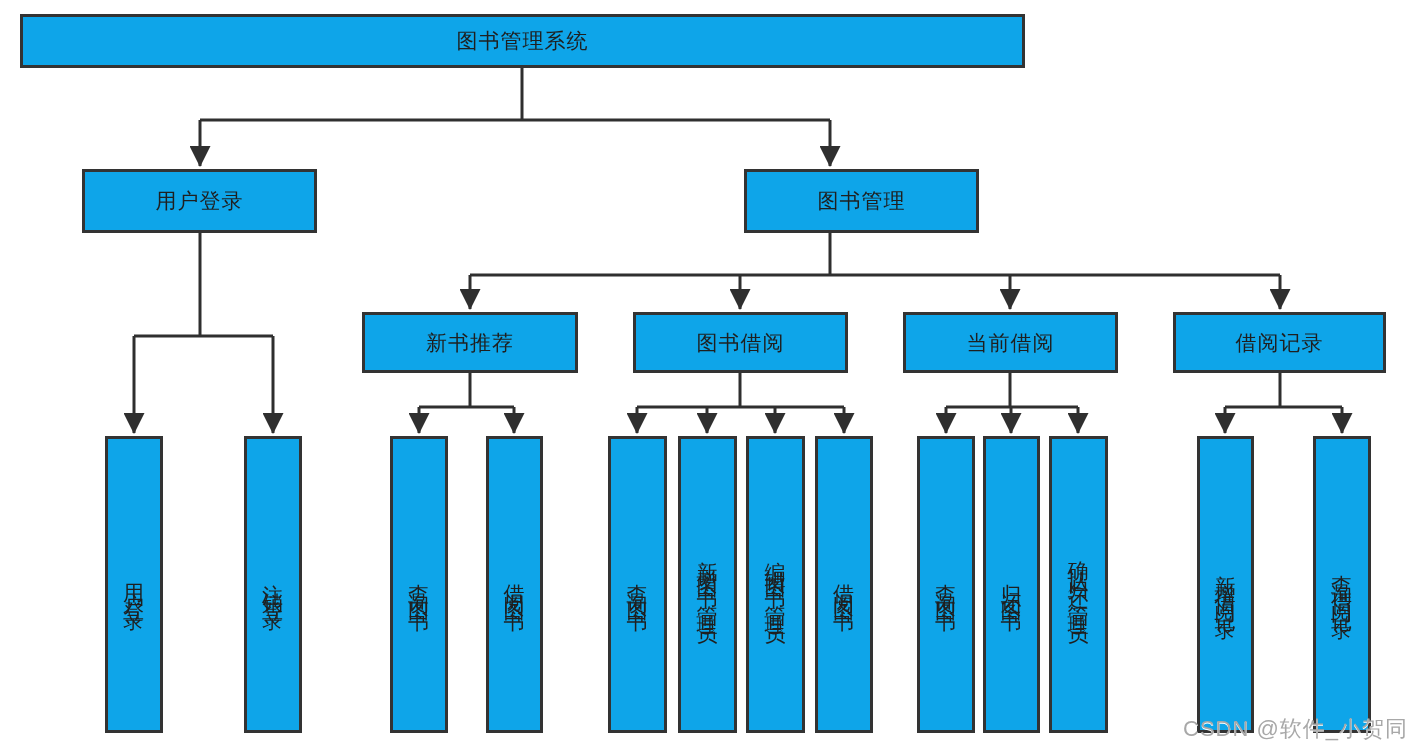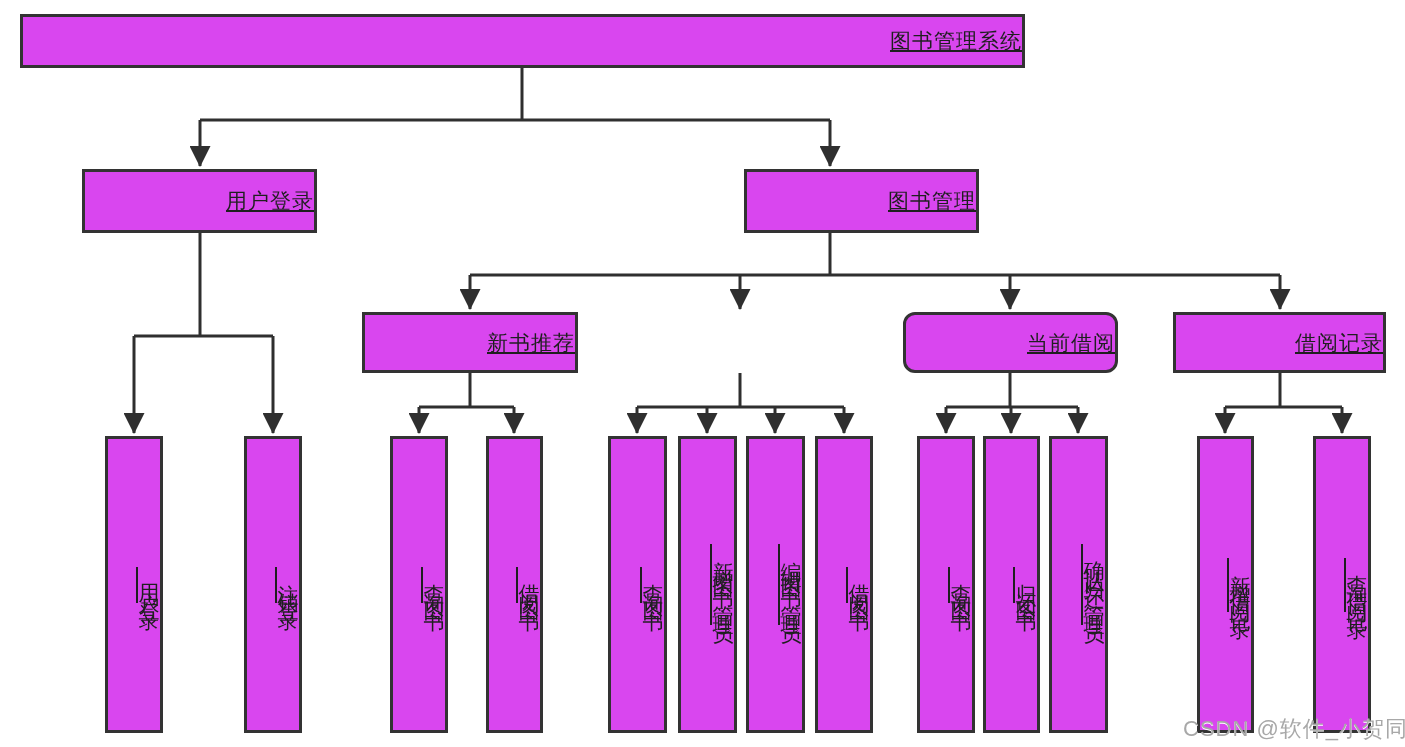--- a/index.html
+++ b/index.html
@@ -8,24 +8,23 @@
     width:1405px;height:747px;
     background:#ffffff;
     font-family:"Liberation Sans","DejaVu Sans",sans-serif;
     overflow:hidden;
   }
   svg.connectors{position:absolute;left:0;top:0;pointer-events:none;}
   .box{
     position:absolute;
     box-sizing:border-box;
     border:3px solid #333333;
-    background:#d946ef;
-    display:flex;align-items:center;justify-content:flex-end;
+    background:#0ea5e9;
+    display:flex;align-items:center;justify-content:center;
     color:#1f1f1f;
-    text-decoration:underline;
   }
   .hbox{font-size:21px;letter-spacing:1px;}
   .root{left:20px;top:14px;width:1005px;height:54px;}
   .lv2{top:169px;height:64px;}
   .lv3{top:312px;height:61px;}
   .vbox{top:436px;height:297px;}
   .vbox span{
     writing-mode:vertical-rl;
     text-orientation:mixed;
     font-size:21px;
@@ -119,21 +118,24 @@
   <div class="box hbox lv2" style="left:82px;width:235px;">
     <span>用户登录</span>
   </div>
   <div class="box hbox lv2" style="left:744px;width:235px;">
     <span>图书管理</span>
   </div>
 
   <div class="box hbox lv3" style="left:362px;width:216px;">
     <span>新书推荐</span>
   </div>
-  <div class="box hbox lv3" style="left:903px;width:215px;border-radius:12px;">
+  <div class="box hbox lv3" style="left:633px;width:215px;">
+    <span>图书借阅</span>
+  </div>
+  <div class="box hbox lv3" style="left:903px;width:215px;">
     <span>当前借阅</span>
   </div>
   <div class="box hbox lv3" style="left:1173px;width:213px;">
     <span>借阅记录</span>
   </div>
 
   <div class="box vbox" style="left:105px;width:58px;">
     <span>用户登录</span>
   </div>
   <div class="box vbox" style="left:244px;width:58px;">

